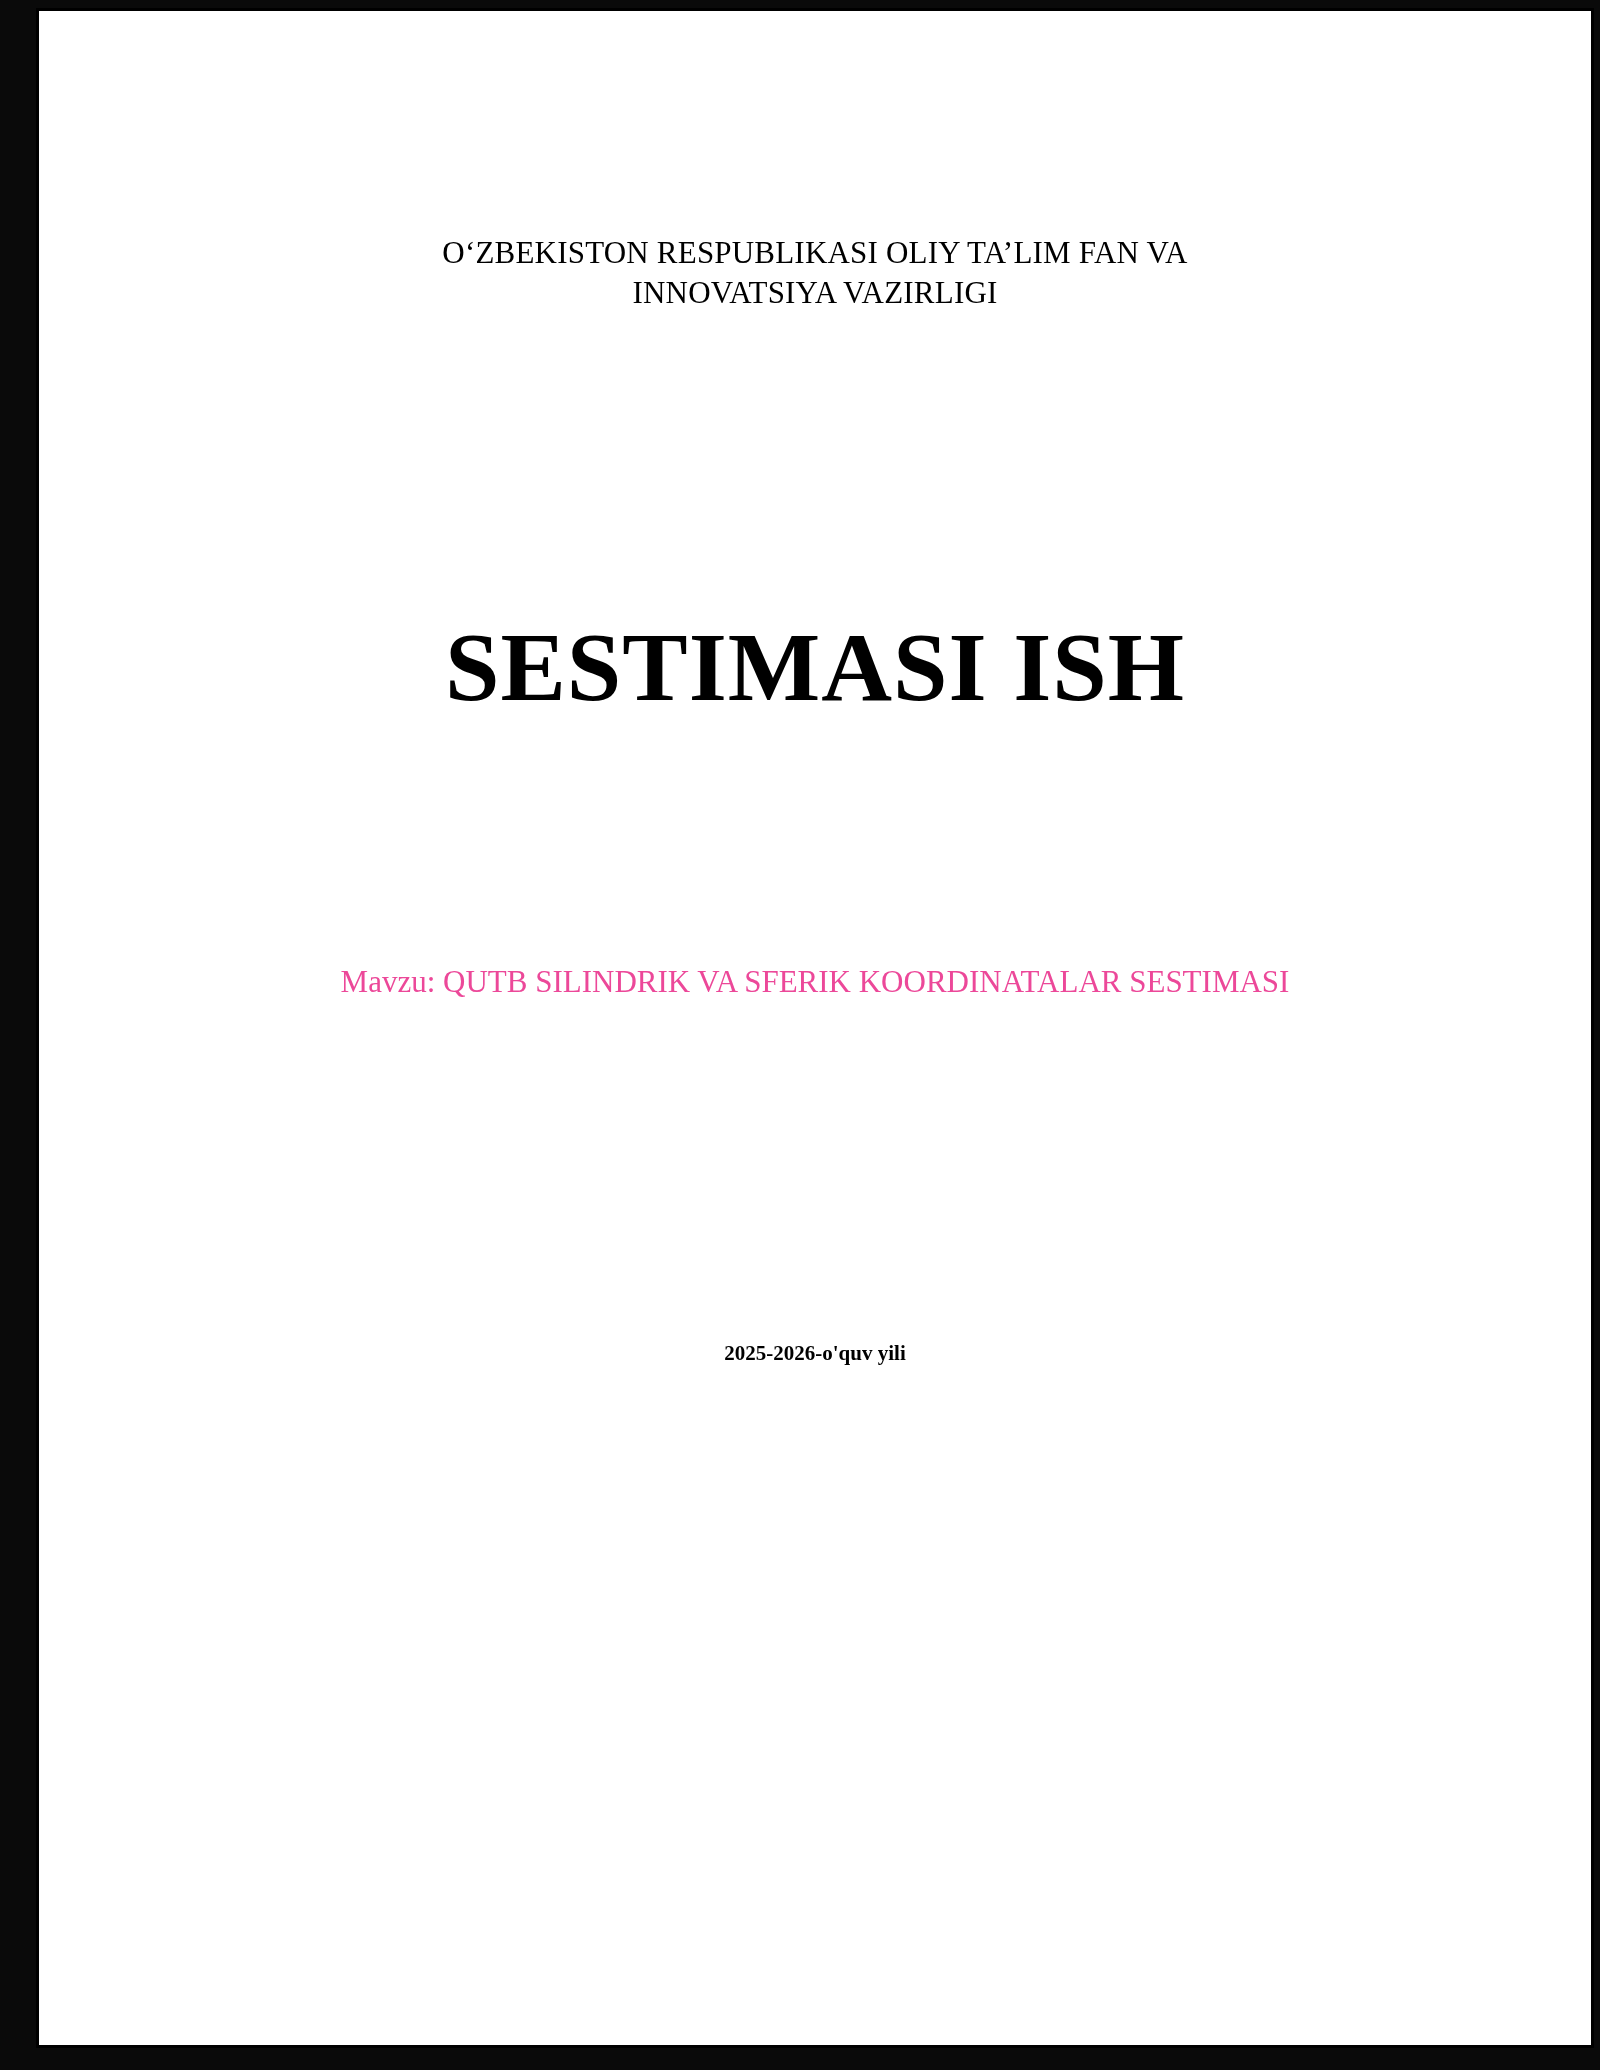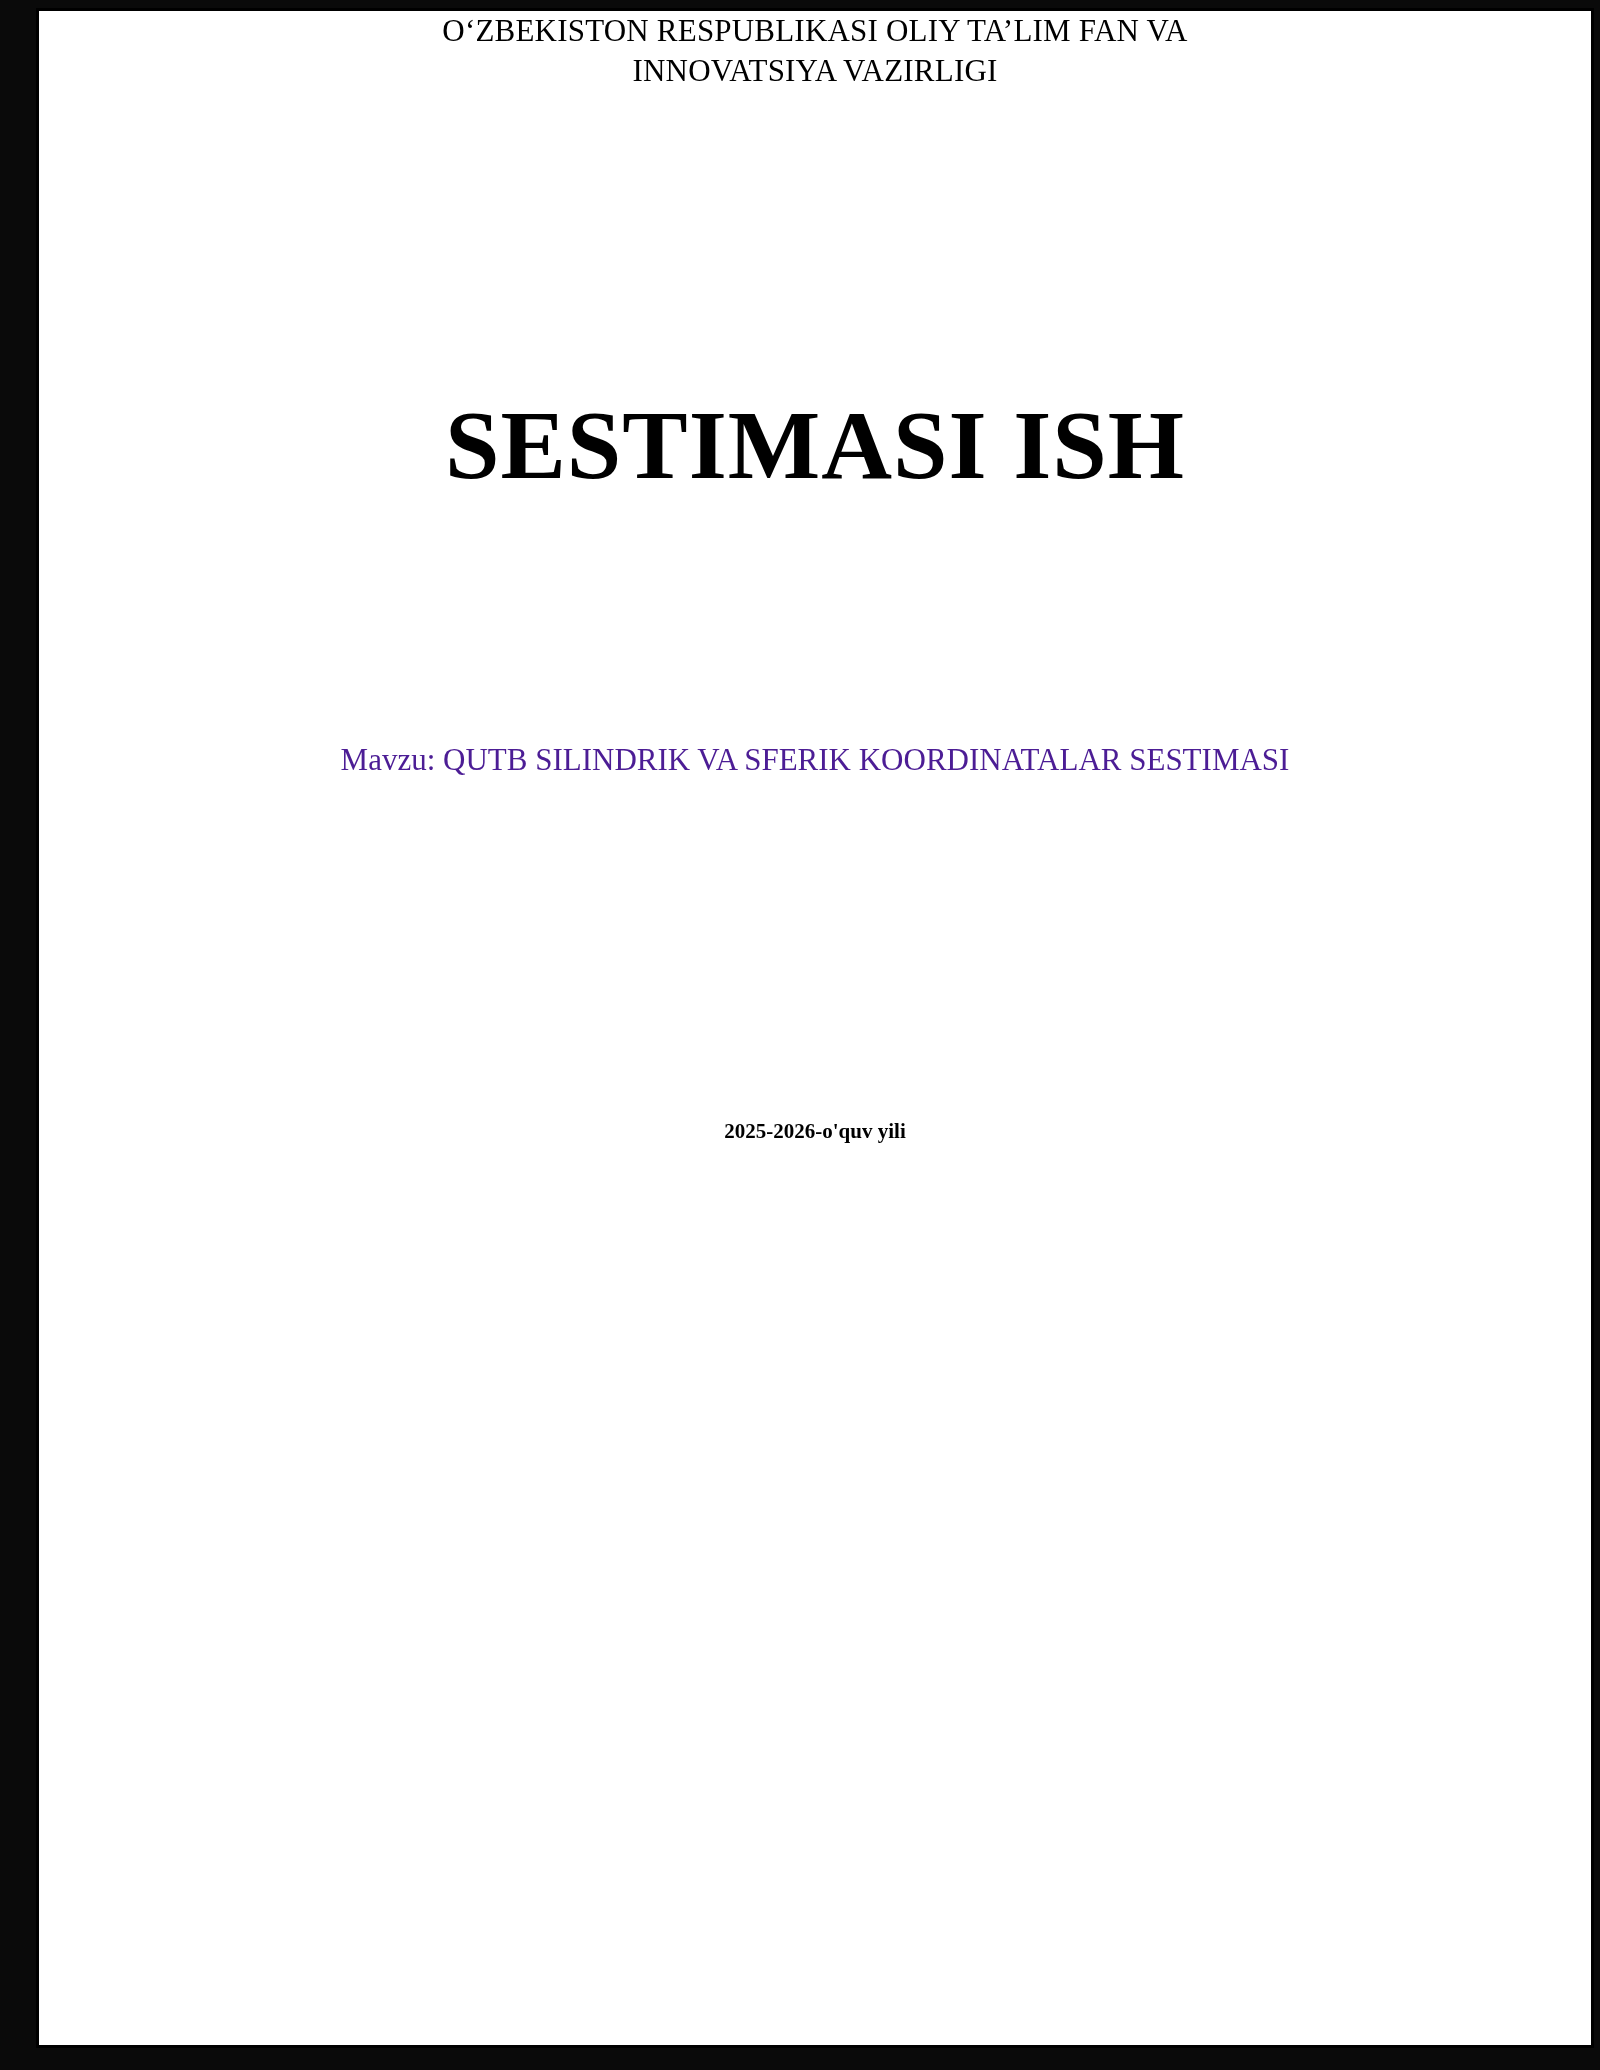--- a/index.html
+++ b/index.html
@@ -26,20 +26,21 @@
   .page {
     width: 1558px;
     height: 2040px;
     background: #ffffff;
     border: 3px solid #000000;
     box-sizing: border-box;
     position: relative;
     margin-left: 30px;
   }
   .doc-body {
+    padding-top: 222px;
     text-align: center;
   }
   .org-block {
     font-size: 31px;
     line-height: 1.30;
     letter-spacing: 0.2px;
     color: #000;
   }
   .org-line {
     display: block;
@@ -49,21 +50,21 @@
     font-size: 98px;
     font-weight: bold;
     letter-spacing: 1px;
     line-height: 1.1;
     color: #000;
   }
   .subject-block {
     margin-top: 240px;
     font-size: 31px;
     line-height: 1.35;
-    color: #4c1d95;
+    color: #ec4899;
     padding: 0 280px;
   }
   .year-block {
     margin-top: 338px;
     font-size: 21px;
     font-weight: bold;
     color: #000;
     text-align: center;
   }
 </style>

